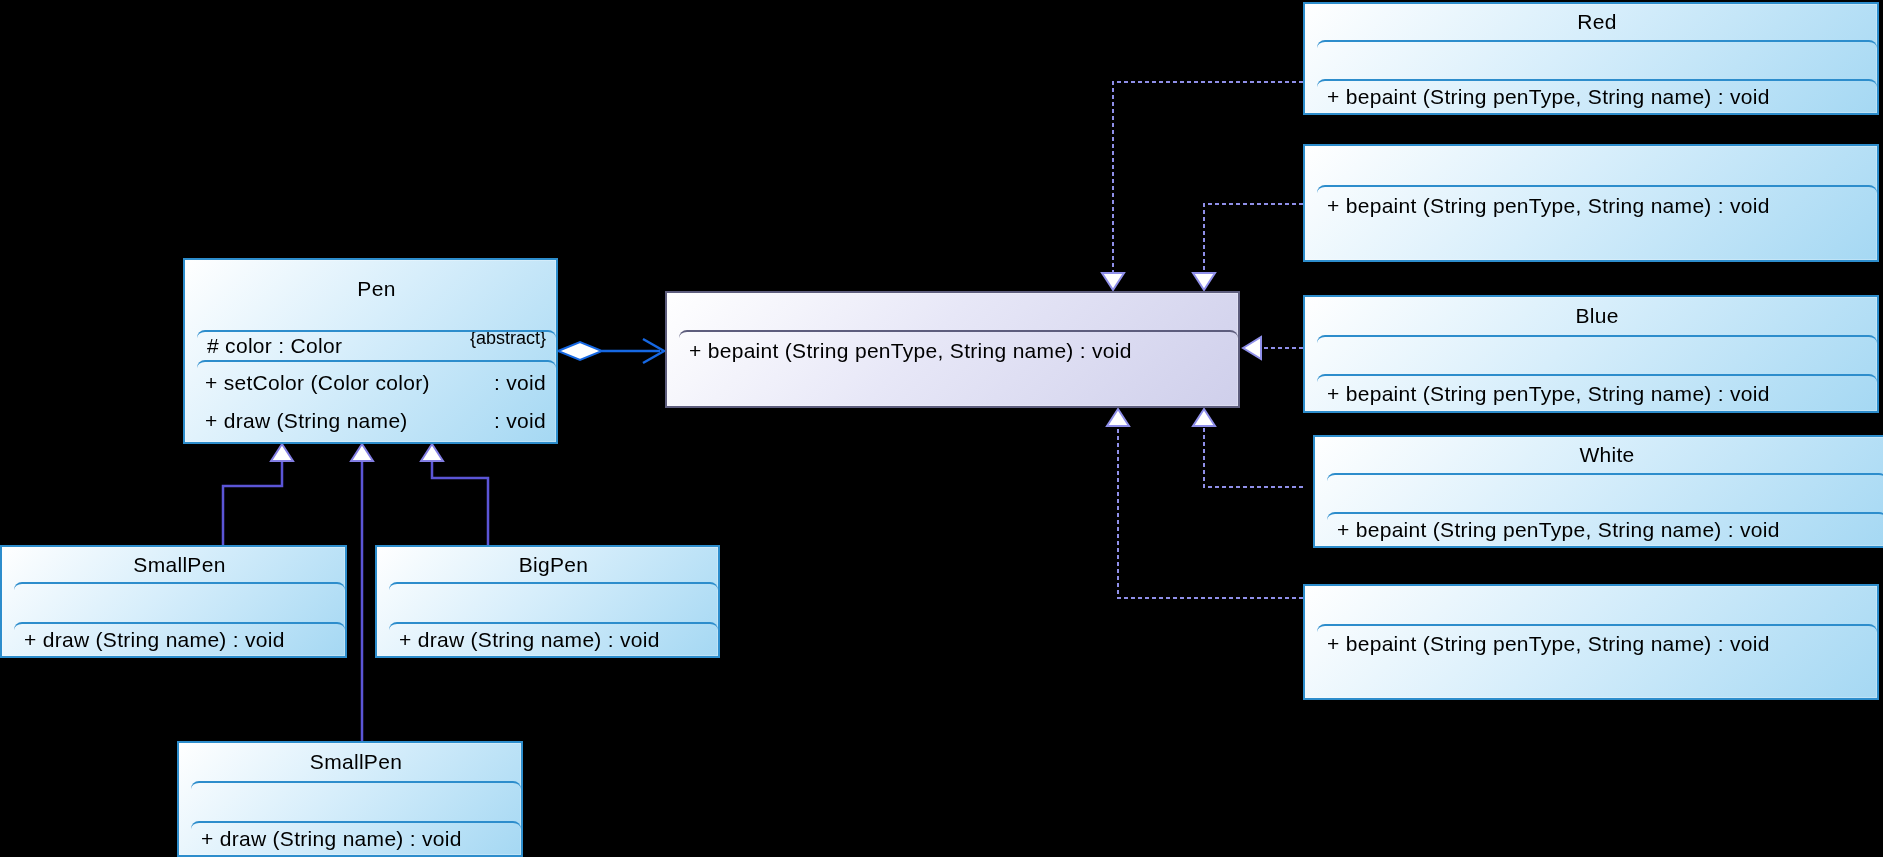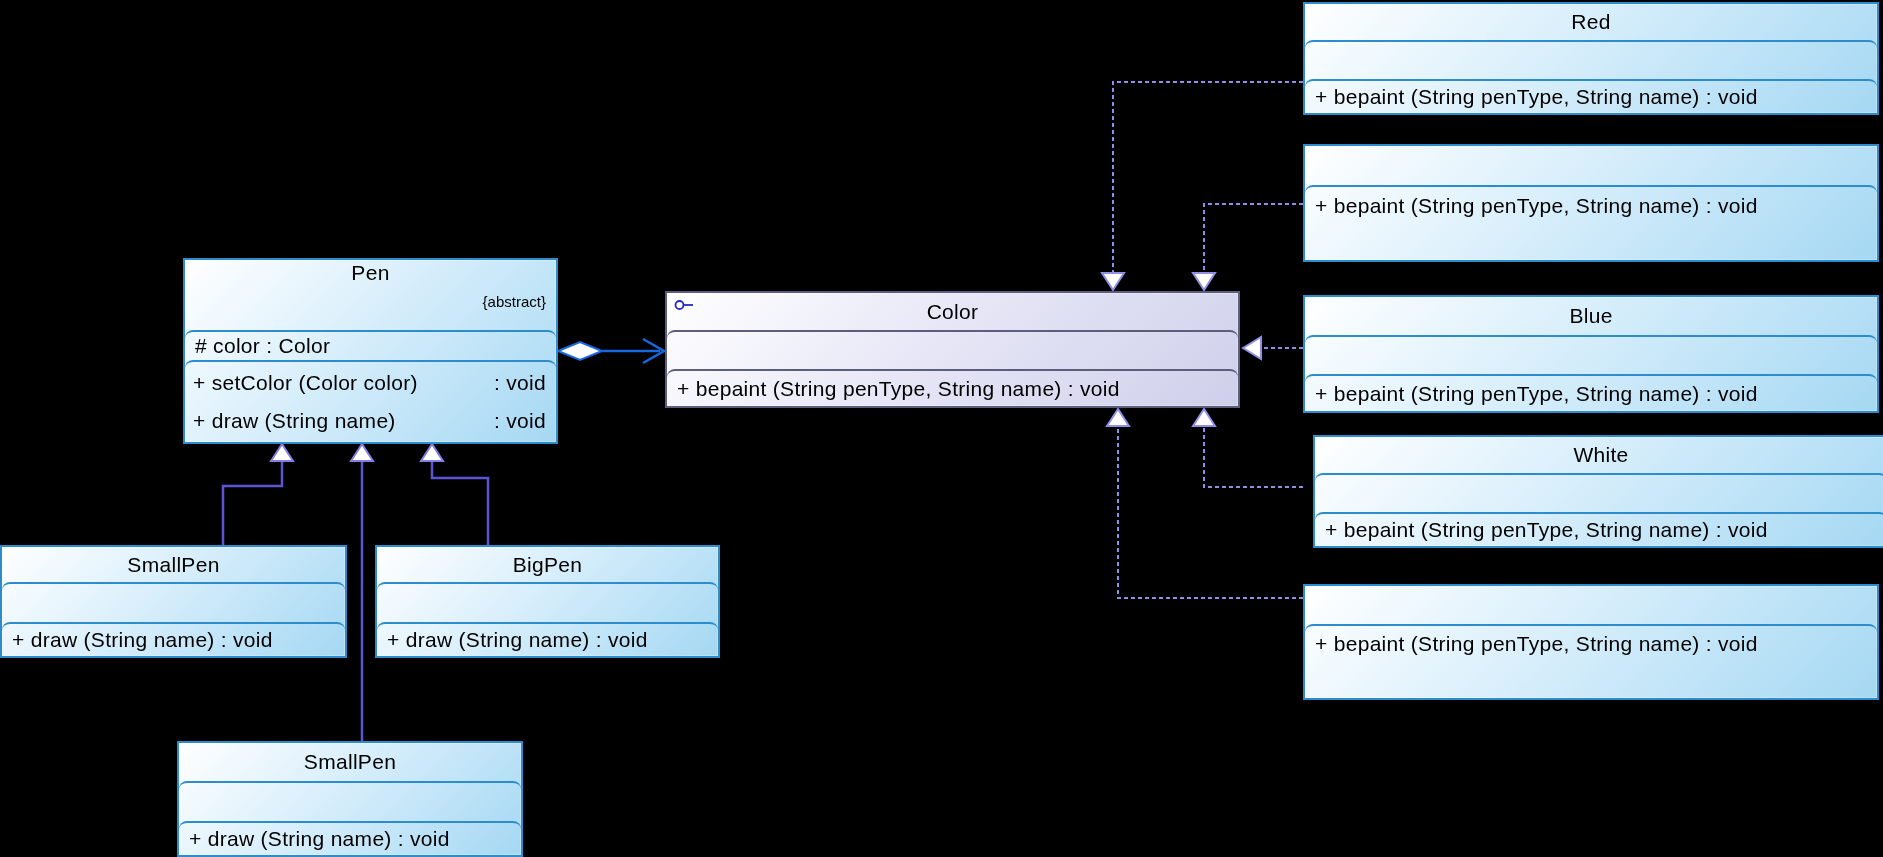--- a/index.html
+++ b/index.html
@@ -17,27 +17,27 @@
     position:absolute;
     z-index:2;
     display:grid;
     box-sizing:border-box;
     border:2px solid var(--bd);
     background:linear-gradient(135deg,var(--g0) 0%,var(--g1) 45%,var(--g2) 100%);
     box-shadow:0 0 0 1px rgba(255,255,255,0.25) inset;
   }
   .uml-class.blue{--bd:#2d8dcc;--g0:#ffffff;--g1:#d7eefb;--g2:#a5d8f3;}
   .uml-class.iface{--bd:#5d5d7d;--g0:#ffffff;--g1:#e7e7f7;--g2:#cfcfeb;}
-  .sec{box-sizing:border-box;min-height:0;position:relative;}
+  .sec{box-sizing:border-box;min-height:0;position:relative;margin-left:12px;}
   .sec + .sec{border-top:2px solid var(--bd);border-radius:8px;}
   .sec.title{display:flex;align-items:center;justify-content:center;}
   .cls-name{font-size:21px;letter-spacing:.3px;text-align:center;}
-  .title.two-line{flex-direction:column;align-items:stretch;justify-content:flex-start;padding-top:0;}
+  .title.two-line{flex-direction:column;align-items:stretch;justify-content:flex-start;padding-top:16px;gap:20px;}
   .title.two-line .cls-name{line-height:26px;}
-  .stereo{font-size:15px;text-align:right;padding-right:10px;line-height:32px;}
+  .stereo{font-size:18px;text-align:right;padding-right:10px;line-height:32px;}
   .row{font-size:21px;letter-spacing:.3px;padding:0 10px;display:flex;align-items:center;height:100%;}
   .rows{display:flex;flex-direction:column;justify-content:center;}
   .rows .row{height:auto;line-height:38px;padding-left:8px;}
   .row.split{justify-content:space-between;}
   .iface-badge{position:absolute;left:7px;top:6px;line-height:0;}
 </style>
 </head>
 <body>
 
 <div id="canvas">
@@ -135,29 +135,20 @@
     <div class="sec title">
         <div class="cls-name">SmallPen</div>
       </div>
     <div class="sec"></div>
     <div class="sec">
       <div class="row">+ draw (String name) : void</div>
     </div>
   </div>
 
   <div class="uml-class iface" style="left:665px;top:291px;width:575px;height:117px;grid-template-rows:37px 39px 1fr;">
-    <div class="sec title">
-      <span class="iface-badge">
-        <svg width="22" height="12" viewBox="0 0 22 12">
-          <circle cx="5.5" cy="6" r="4" fill="none" stroke="#2929c8" stroke-width="1.8"></circle>
-          <line x1="9.5" y1="6" x2="19" y2="6" stroke="#2929c8" stroke-width="1.8"></line>
-        </svg>
-      </span>
-      <div class="cls-name">Color</div>
-    </div>
     <div class="sec"></div>
     <div class="sec">
       <div class="row">+ bepaint (String penType, String name) : void</div>
     </div>
   </div>
 
   <div class="uml-class blue" style="left:1303px;top:2px;width:576px;height:113px;grid-template-rows:36px 39px 1fr;">
     <div class="sec title">
         <div class="cls-name">Red</div>
       </div>

